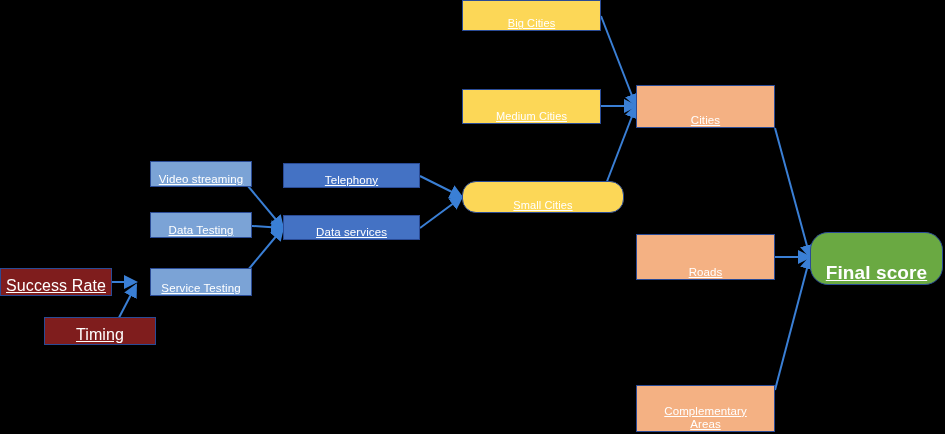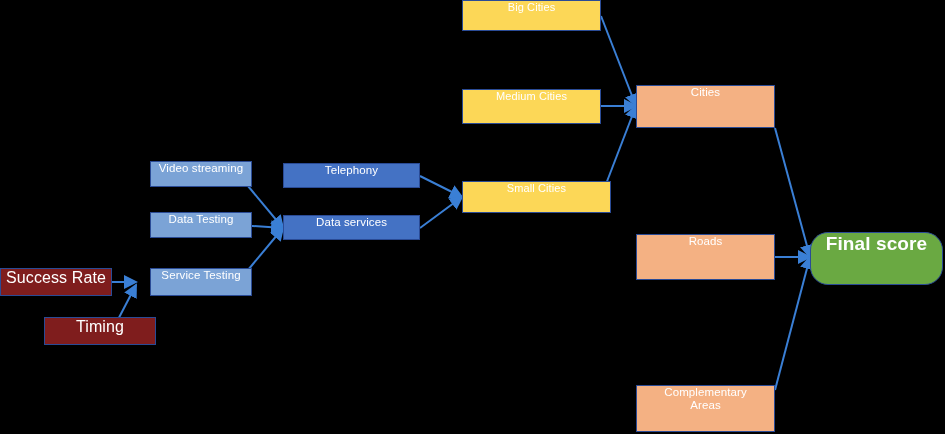--- a/index.html
+++ b/index.html
@@ -8,27 +8,28 @@
     background:#000000;
     font-family:"Liberation Sans", sans-serif;
     overflow:hidden;
   }
   #canvas{position:relative;width:945px;height:434px;}
   svg.links{position:absolute;left:0;top:0;width:945px;height:434px;}
   .node{
     position:absolute;
     box-sizing:border-box;
     display:flex;
-    align-items:flex-start;
+    align-items:flex-end;
     justify-content:center;
     text-align:center;
     color:#ffffff;
     line-height:1.15;
     border:1.5px solid #2a4b96;
     letter-spacing:.1px;
+    text-decoration:underline;
   }
   .node span{pointer-events:none;display:block;}
   .lvl-light{background:#7f1d1d;font-size:16px;}
   .lvl-mid{background:#7ba3d6;font-size:11.5px;margin-left:14px;}
   .lvl-dark{background:#4472c4;font-size:11.5px;}
   .lvl-yellow{background:#fcd757;font-size:11px;}
   .lvl-orange{background:#f4b183;font-size:11.5px;}
   .lvl-green{background:#6aa942;font-size:19px;font-weight:bold;}
 </style>
 </head>
@@ -78,21 +79,21 @@
       </div>
       <div class="node lvl-dark" style="left: 283px; top: 215px; width: 137px; height: 25px;">
         <span>Data services</span>
       </div>
       <div class="node lvl-yellow" style="left: 462px; top: 0px; width: 139px; height: 31px;">
         <span>Big Cities</span>
       </div>
       <div class="node lvl-yellow" style="left: 462px; top: 89px; width: 139px; height: 35px;">
         <span>Medium Cities</span>
       </div>
-      <div class="node lvl-yellow" style="left: 462px; top: 181px; width: 149px; height: 32px;">
+      <div class="node lvl-yellow" style="left: 462px; top: 181px; width: 162px; height: 32px; border-radius: 14px;">
         <span>Small Cities</span>
       </div>
       <div class="node lvl-orange" style="left: 636px; top: 85px; width: 139px; height: 43px;">
         <span>Cities</span>
       </div>
       <div class="node lvl-orange" style="left: 636px; top: 234px; width: 139px; height: 46px;">
         <span>Roads</span>
       </div>
       <div class="node lvl-orange" style="left: 636px; top: 385px; width: 139px; height: 47px;">
         <span>Complementary<br>Areas</span>

